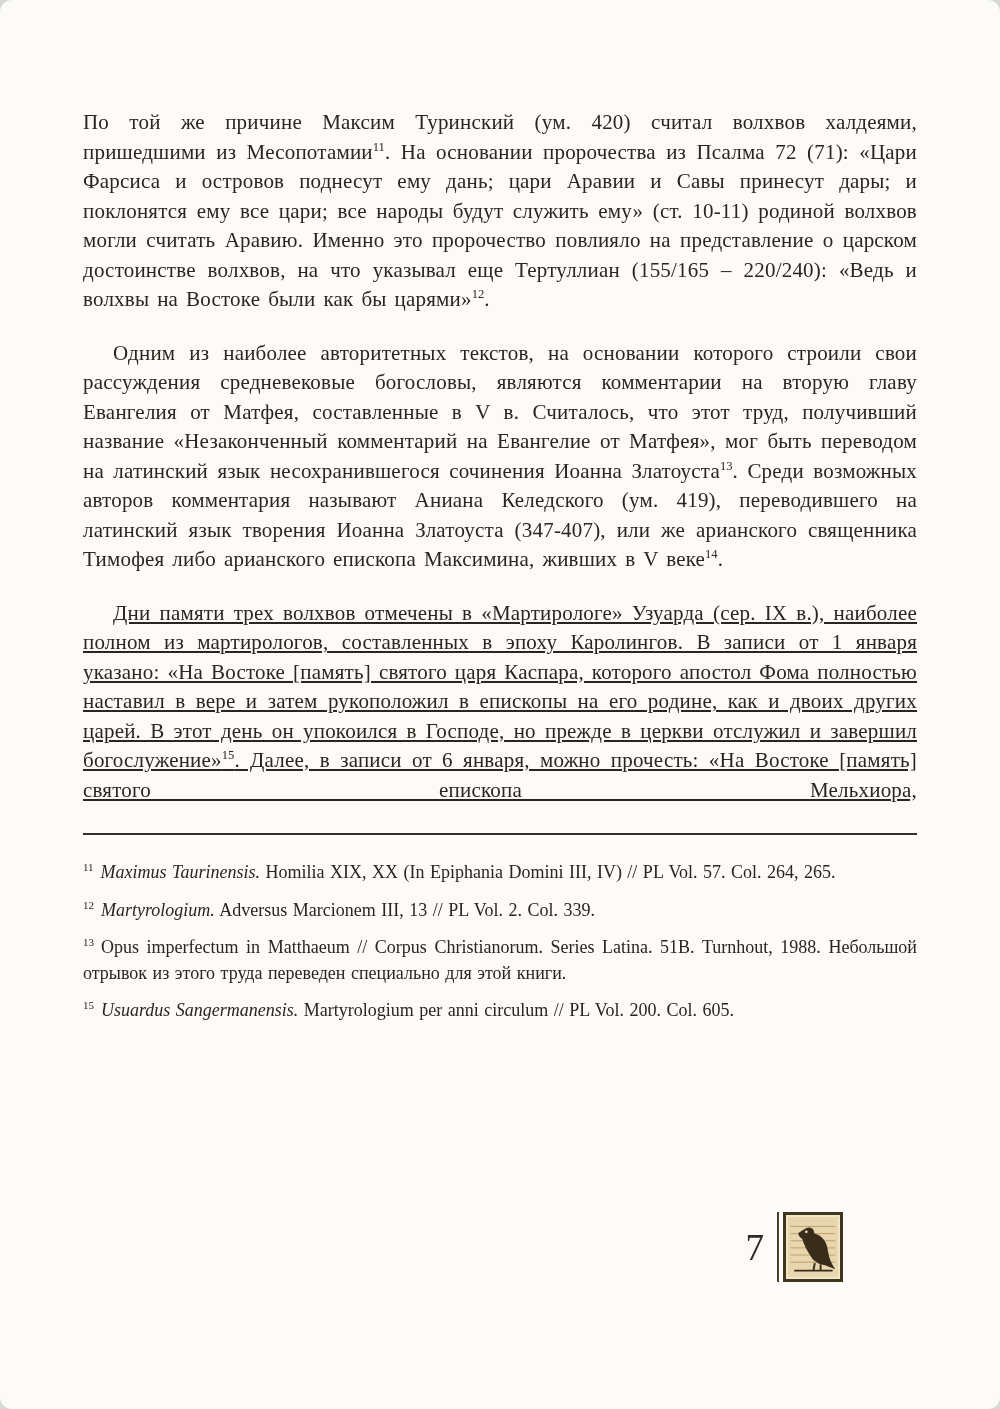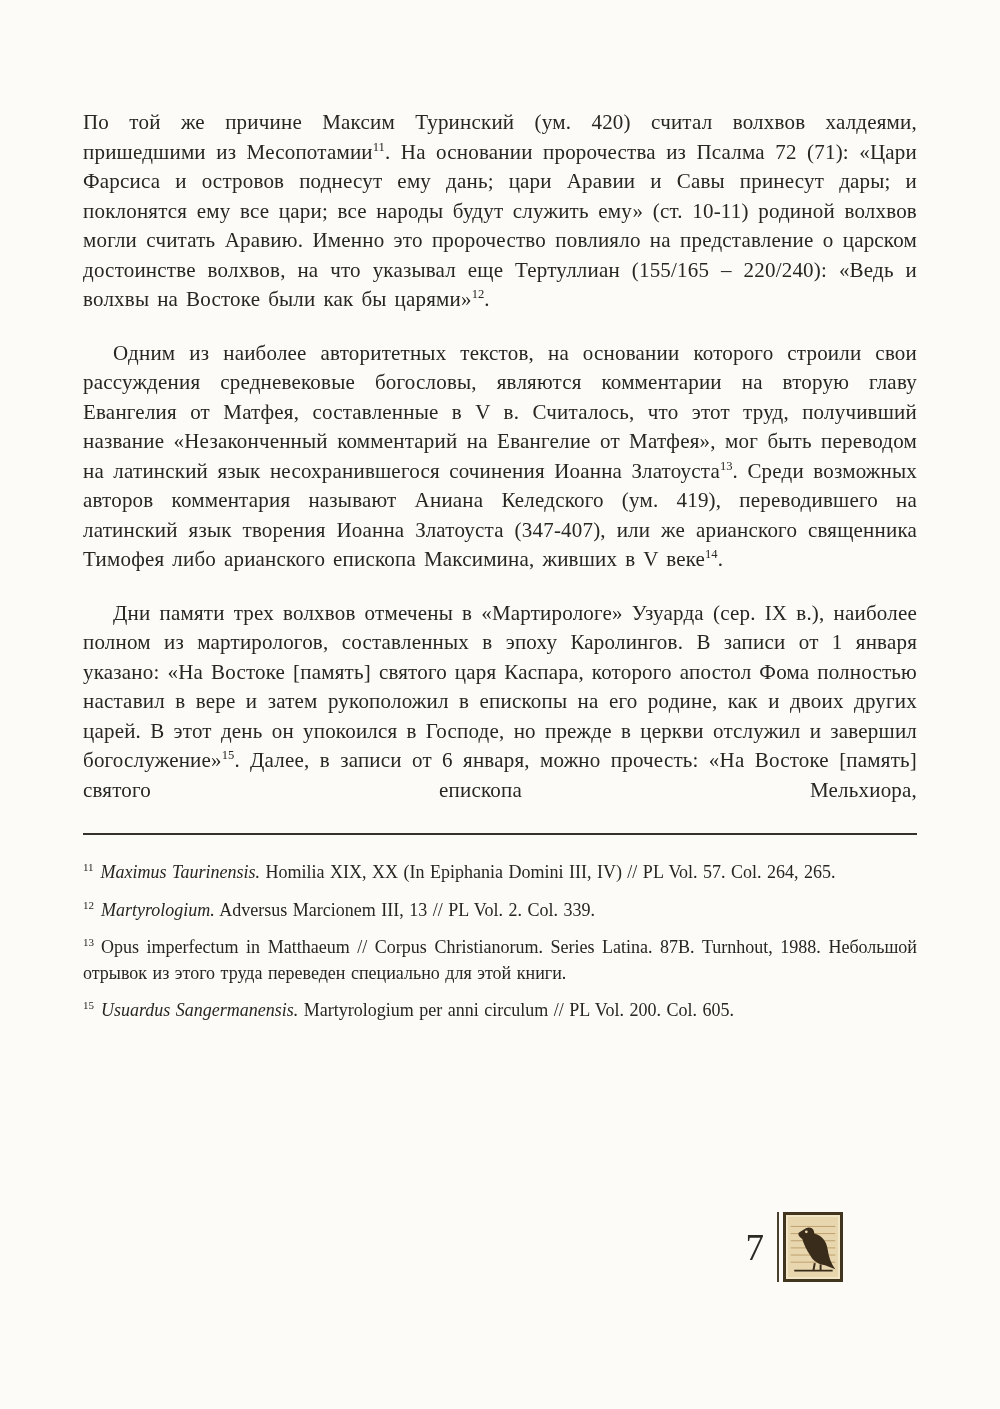--- a/index.html
+++ b/index.html
@@ -10,37 +10,38 @@
   .page {
     position: relative;
     width: 1000px;
     height: 1409px;
     margin: 0 auto;
     background: #fcfbf8;
     color: #29251f;
     font-family: "Liberation Serif", "DejaVu Serif", serif;
     overflow: hidden;
     box-sizing: border-box;
+    border-radius: 12px;
   }
   .text-col {
     position: absolute;
     top: 108px;
     left: 83px;
     width: 834px;
   }
   .para {
     margin: 0 0 10px 0;
     font-size: 21px;
     line-height: 29.5px;
     text-align: justify;
     word-spacing: 2.5px;
     letter-spacing: 0.2px;
   }
   .para.indent { text-indent: 30px; margin-top: 24px; }
-  .para.last-just { text-align-last: justify; }
+  .para.last-just { text-align-last: justify; text-decoration: underline; }
   sup.sup {
     font-size: 0.6em;
     line-height: 0;
     vertical-align: super;
     letter-spacing: 0;
   }
   .it { font-style: italic; }
   .fn-sep {
     margin-top: 28px;
     width: 100%;
@@ -114,21 +115,21 @@
 
       <p class="fn">
         <sup class="fn-marker">11</sup><span class="fn-text"><span class="it">Maximus Taurinensis.</span><span> Homilia XIX, XX (In Epiphania Domini III, IV) // PL Vol. 57. Col. 264, 265.</span></span>
       </p>
 
       <p class="fn">
         <sup class="fn-marker">12</sup><span class="fn-text"><span class="it">Martyrologium.</span><span> Adversus Marcionem III, 13 // PL Vol. 2. Col. 339.</span></span>
       </p>
 
       <p class="fn">
-        <sup class="fn-marker">13</sup><span class="fn-text"><span>Opus imperfectum in Matthaeum // Corpus Christianorum. Series Latina. 87B. Turnhout, 1988. Небольшой отрывок из этого труда переведен специально для этой книги.</span></span>
+        <sup class="fn-marker">13</sup><span class="fn-text"><span>Opus imperfectum in Matthaeum // Corpus Christianorum. Series Latina. 51B. Turnhout, 1988. Небольшой отрывок из этого труда переведен специально для этой книги.</span></span>
       </p>
 
 
       <p class="fn">
         <sup class="fn-marker">15</sup><span class="fn-text"><span class="it">Usuardus Sangermanensis.</span><span> Martyrologium per anni circulum // PL Vol. 200. Col. 605.</span></span>
       </p>
 
     </div>
   </div>
 

